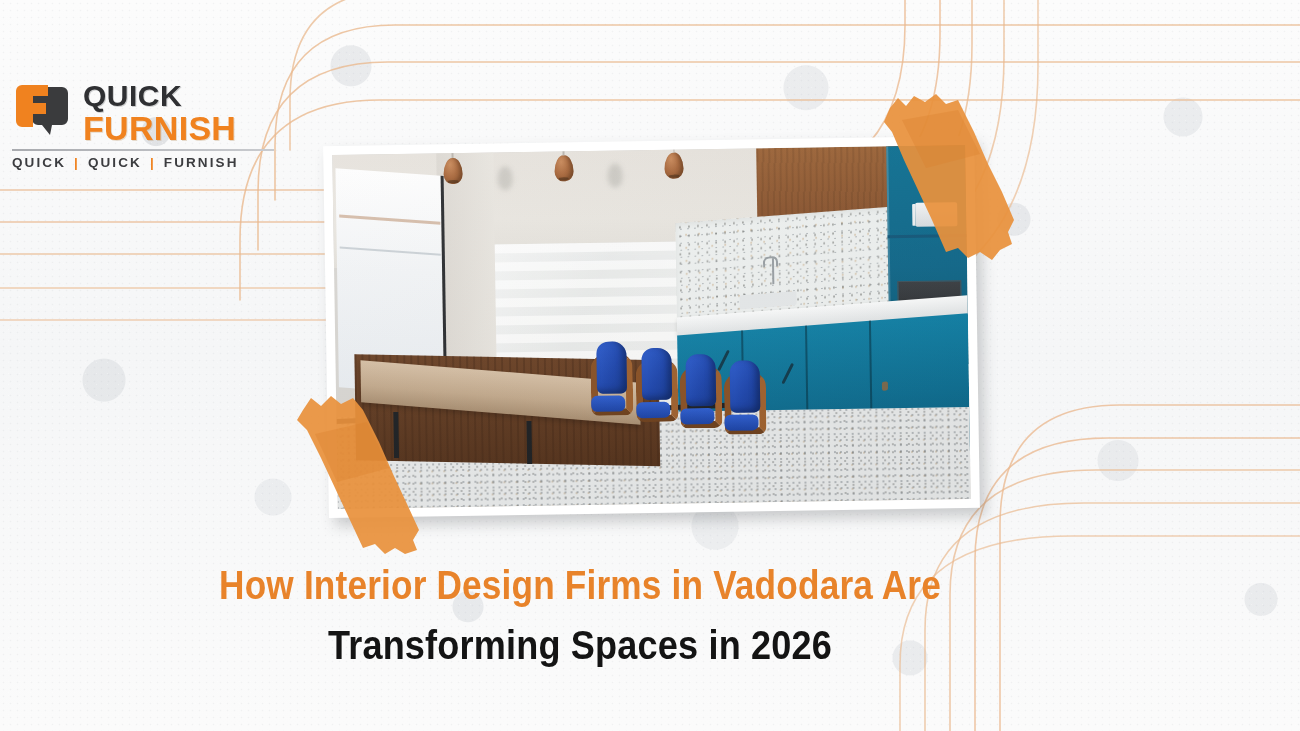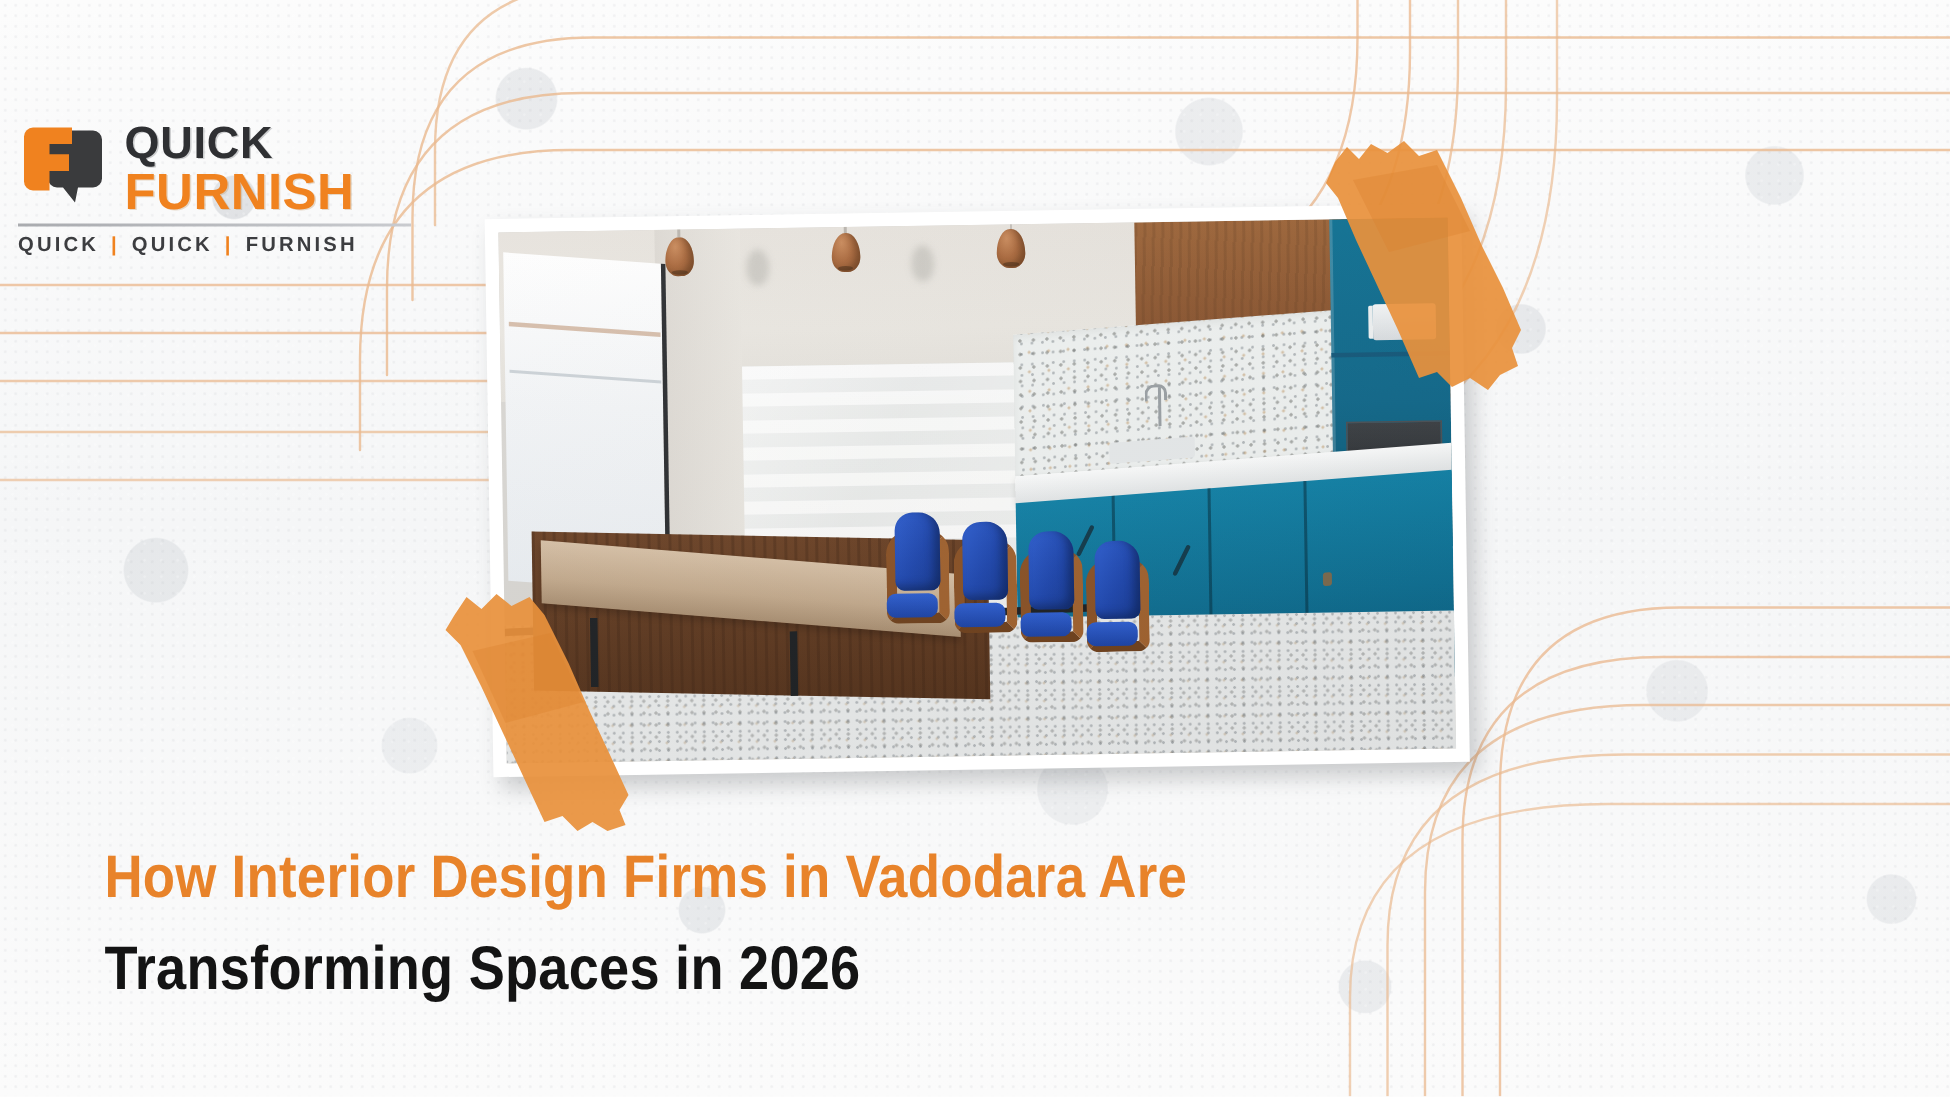--- a/index.html
+++ b/index.html
@@ -328,20 +328,21 @@
   .tape svg { display: block; }
   .tape-tr { left: 862px; top: 92px; }
   .tape-bl { left: 281px; top: 392px; }
 
   
   .title {
     position: absolute;
     left: 0;
     top: 556px;
     width: 1160px;
+    text-align: center;
   }
   .title-line {
     font-family: "Liberation Sans Narrow", "Liberation Sans", sans-serif;
     font-weight: 700;
     font-size: 40px;
     letter-spacing: .2px;
     line-height: 1.48;
     transform: scaleX(0.88);
     transform-origin: center;
     white-space: nowrap;

